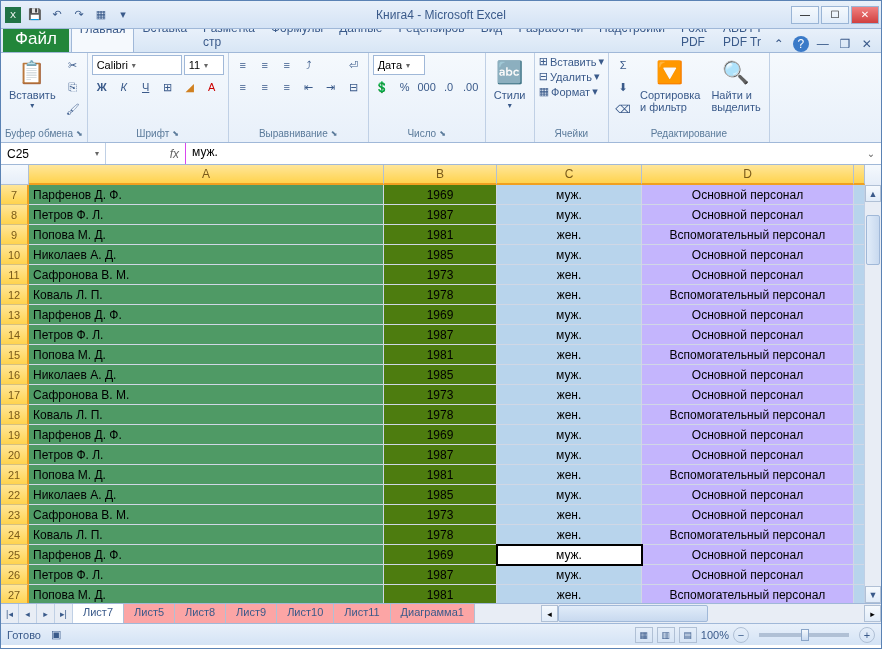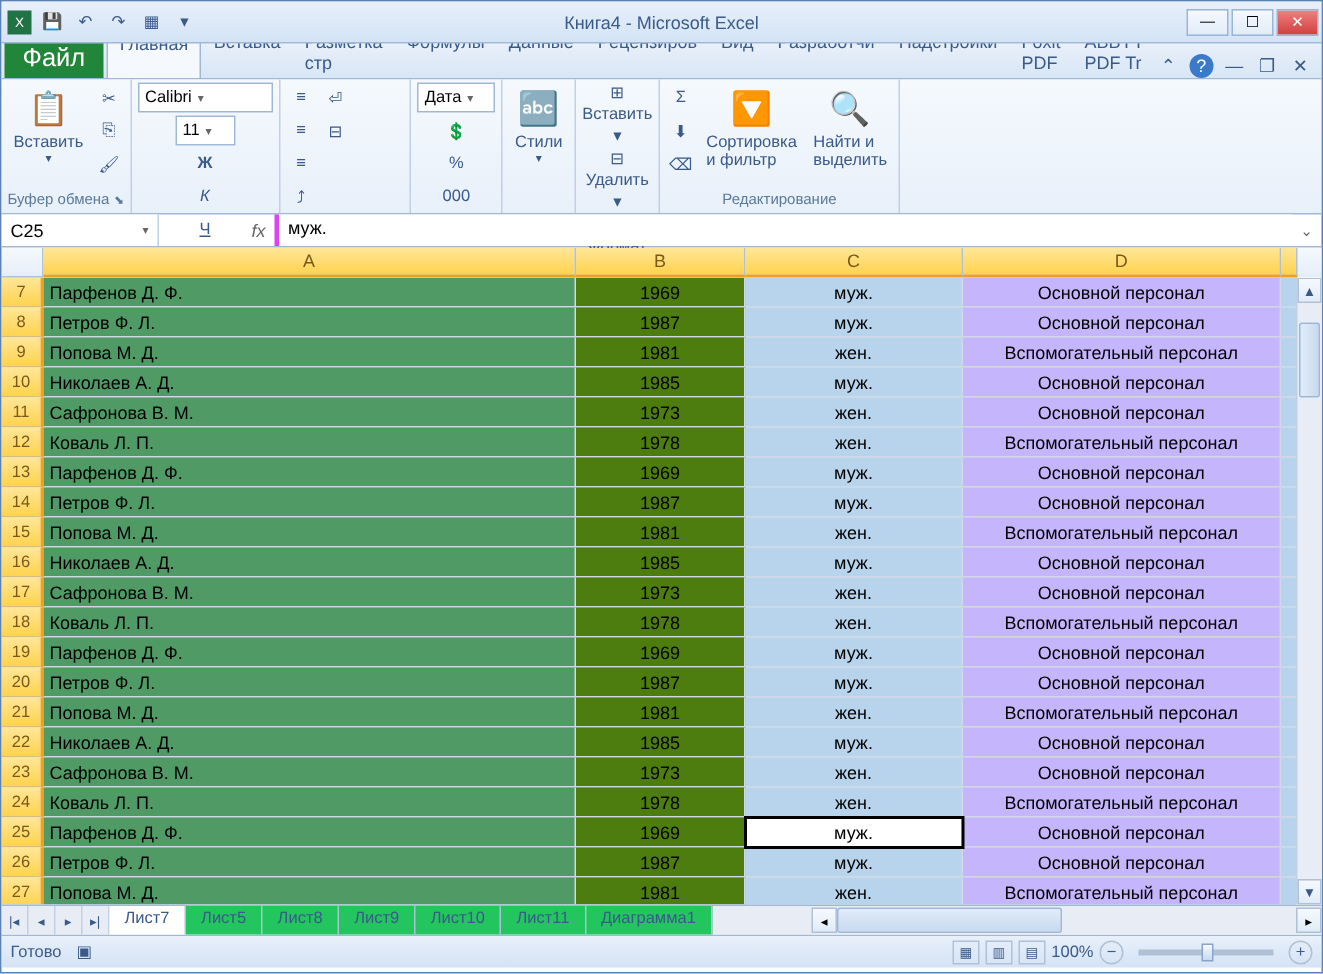--- a/index.html
+++ b/index.html
@@ -24,29 +24,29 @@
 .help-icon { background: #3a7ac8; color: #fff !important; border-radius: 50%; }
 
 .ribbon { height: 90px; background: linear-gradient(#f5f9fd, #e8f0fa); display: flex; border-bottom: 1px solid #a0b8d8; }
 .rgroup { border-right: 1px solid #c0d0e5; padding: 2px 4px; display: flex; flex-direction: column; }
 .rgroup-body { flex: 1; display: flex; align-items: flex-start; gap: 3px; }
 .rgroup-label { font-size: 10px; color: #5a7a9a; text-align: center; padding: 1px 0; display: flex; justify-content: center; align-items: center; gap: 3px; }
 .rgroup-label .dlg { font-size: 8px; cursor: pointer; }
 .big-btn { display: flex; flex-direction: column; align-items: center; padding: 2px 4px; cursor: pointer; font-size: 11px; color: #3a5a8a; }
 .big-btn .ico { width: 32px; height: 32px; display: flex; align-items: center; justify-content: center; font-size: 22px; }
 .rcol { display: flex; flex-direction: column; gap: 2px; }
-.rrow { display: flex; gap: 2px; align-items: center; flex-direction: column; }
+.rrow { display: flex; gap: 2px; align-items: center; }
 .small-btn { width: 20px; height: 20px; display: flex; align-items: center; justify-content: center; font-size: 11px; color: #3a5a8a; cursor: pointer; border: 1px solid transparent; }
 .combo { height: 20px; border: 1px solid #a0b8d8; background: #fff; font-size: 11px; padding: 0 4px; display: flex; align-items: center; gap: 4px; }
 .combo .dd { font-size: 8px; color: #666; }
 
 .formula-bar { height: 22px; display: flex; border-bottom: 1px solid #a0b8d8; font-size: 12px; }
 .name-box { width: 105px; border-right: 1px solid #c0d0e5; padding: 2px 6px; background: #fff; display: flex; align-items: center; }
 .name-box .dd { margin-left: auto; font-size: 8px; color: #666; }
-.fx-btn { width: 80px; display: flex; align-items: center; justify-content: flex-end; padding-right: 6px; font-style: italic; color: #666; border-right: 3px solid #d946ef; }
+.fx-btn { width: 80px; display: flex; align-items: center; justify-content: flex-end; padding-right: 6px; font-style: italic; color: #666; border-right: 1px solid #d946ef; }
 .formula-input { flex: 1; padding: 2px 6px; background: #fff; }
 .formula-expand { width: 20px; display: flex; align-items: center; justify-content: center; color: #666; font-size: 10px; cursor: pointer; }
 
 .grid-area { position: relative; height: 438px; overflow: hidden; }
 .col-headers { display: flex; height: 20px; background: linear-gradient(#f5f9fd, #e5edf8); position: sticky; top: 0; }
 .corner { width: 28px; border-right: 1px solid #b0c0d5; border-bottom: 1px solid #b0c0d5; }
 .col-h { border-right: 1px solid #b0c0d5; border-bottom: 1px solid #b0c0d5; display: flex; align-items: center; justify-content: center; font-size: 12px; color: #3a5a8a; cursor: pointer; }
 .col-h.sel { background: linear-gradient(#ffe699, #ffd34e); color: #7a5a1a; border-bottom: 2px solid #f0a020; }
 .col-a { width: 355px; } .col-b { width: 113px; } .col-c { width: 145px; } .col-d { width: 212px; } .col-e { width: 11px; }
 
@@ -62,21 +62,21 @@
 .active-cell { background: #fff !important; outline: 2px solid #000; outline-offset: -1px; z-index: 1; }
 
 .vscroll { position: absolute; right: 0; top: 20px; bottom: 0; width: 17px; background: #e8edf5; border-left: 1px solid #c0d0e5; }
 .vscroll-btn { height: 17px; display: flex; align-items: center; justify-content: center; background: linear-gradient(#f5f9fd, #e1ecf9); border: 1px solid #b0c0d5; font-size: 9px; color: #3a5a8a; cursor: pointer; }
 .vscroll-thumb { position: absolute; top: 30px; height: 50px; left: 1px; right: 1px; background: linear-gradient(90deg, #e1ecf9, #c8d9ef); border: 1px solid #a0b8d8; border-radius: 2px; cursor: pointer; }
 .vscroll-bot { position: absolute; bottom: 0; width: 100%; }
 
 .sheet-tabs { height: 20px; display: flex; background: #e8edf5; border-top: 1px solid #a0b8d8; position: relative; }
 .tab-nav { display: flex; }
 .tab-nav-btn { width: 18px; display: flex; align-items: center; justify-content: center; font-size: 9px; color: #3a5a8a; border-right: 1px solid #c0d0e5; cursor: pointer; }
-.sheet-tab { padding: 2px 10px; font-size: 11px; color: #3a5a8a; background: #22c55e; border-right: 1px solid #b0c0d5; cursor: pointer; }
+.sheet-tab { padding: 2px 10px; font-size: 11px; color: #3a5a8a; background: #fca5a5; border-right: 1px solid #b0c0d5; cursor: pointer; }
 .sheet-tab.active { background: #fff; font-weight: normal; }
 .hscroll { margin-left: auto; width: 340px; display: flex; align-items: center; background: #e8edf5; }
 .hscroll-btn { width: 17px; height: 17px; display: flex; align-items: center; justify-content: center; background: linear-gradient(#f5f9fd, #e1ecf9); border: 1px solid #b0c0d5; font-size: 9px; cursor: pointer; }
 .hscroll-track { flex: 1; height: 17px; position: relative; }
 .hscroll-thumb { position: absolute; left: 0; width: 150px; top: 0; bottom: 0; background: linear-gradient(#e1ecf9, #c8d9ef); border: 1px solid #a0b8d8; border-radius: 2px; cursor: pointer; }
 
 .statusbar { height: 22px; background: linear-gradient(#e8f0fa, #d4e3f5); display: flex; align-items: center; font-size: 11px; color: #3a5a8a; padding: 0 6px; border-top: 1px solid #a0b8d8; }
 .sb-stats { margin-left: 200px; display: flex; gap: 20px; }
 .sb-right { margin-left: auto; display: flex; align-items: center; gap: 4px; }
 .view-btn { width: 18px; height: 16px; border: 1px solid #b0c0d5; display: flex; align-items: center; justify-content: center; font-size: 9px; cursor: pointer; }

